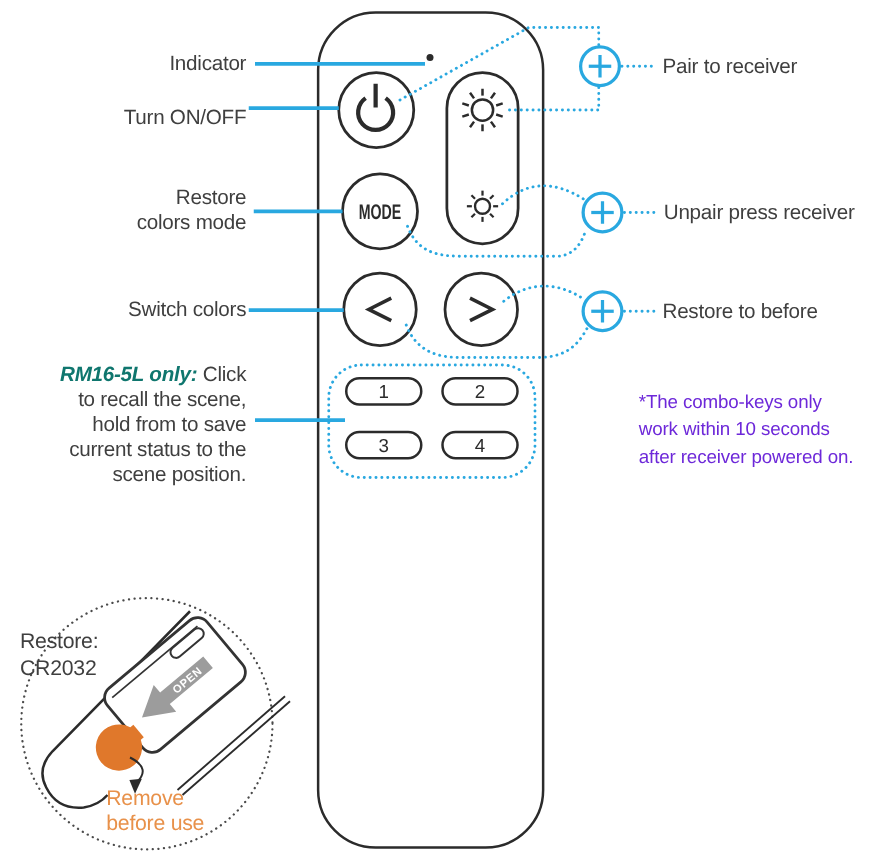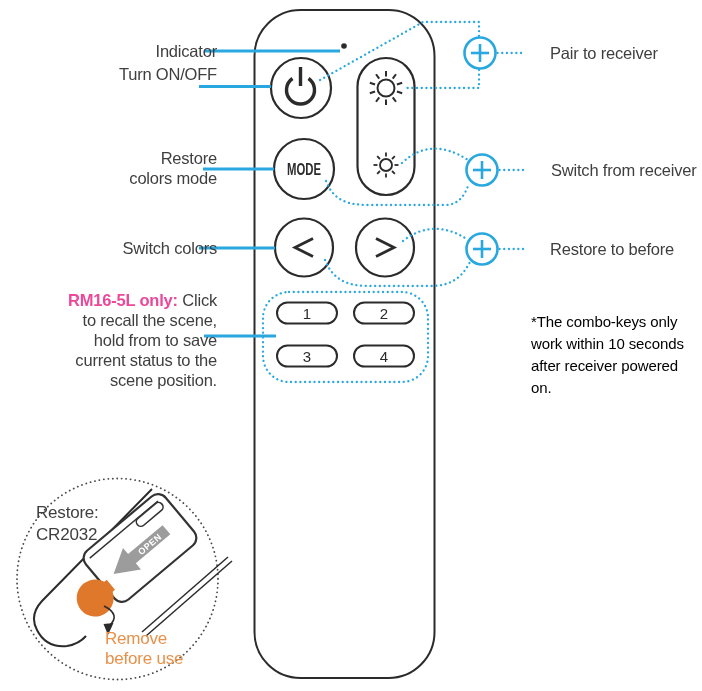--- a/index.html
+++ b/index.html
@@ -1,22 +1,22 @@
 <!DOCTYPE html>
 <html><head>
 <meta charset="utf-8">
 <style>
   html,body{margin:0;padding:0;background:#ffffff;}
   .stage{position:relative;width:702px;height:691px;background:#fff;overflow:hidden;
          font-family:"Liberation Sans", sans-serif;color:#3f3f3f;}
   .stage svg{position:absolute;left:0;top:0;}
-  .label{position:absolute;font-size:16.5px;line-height:20px;letter-spacing:-0.2px;color:#3f3f3f;margin-left:20px;}
+  .label{position:absolute;font-size:16.5px;line-height:20px;letter-spacing:-0.2px;color:#3f3f3f;}
   .r{left:0;width:197px;text-align:right;}
-  .bold{font-weight:bold;color:#ec4899;}
-  .footnote{font-size:15px;line-height:22px;color:#000000;letter-spacing:-0.1px;}
+  .bold{font-weight:bold;color:#0f766e;font-style:italic;}
+  .footnote{font-size:15px;line-height:22px;color:#6d28d9;letter-spacing:-0.1px;}
   .orange-text{color:#e8914a;text-align:left;}
   svg text{font-family:"Liberation Sans", sans-serif;}
 </style>
 </head>
 <body>
 
 <div class="stage">
 
   <svg width="702" height="691" viewBox="0 0 702 691">
 
@@ -141,37 +141,37 @@
         <rect x="72" y="551" width="22" height="13" fill="#e0782b"></rect>
         <circle cx="73.5" cy="557.5" r="18.5" fill="#e0782b"></circle>
       </g>
 
       <path d="M 104,606 C 116,612 117,619 109,626" fill="none" stroke="#2b2b2b" stroke-width="1.6"></path>
       <polygon points="103.5,624 113.5,623 108,635" fill="#2b2b2b"></polygon>
     </g>
   </svg>
 
   <div class="label r" style="top:41px">Indicator</div>
-  <div class="label r" style="top:64px">Turn ON/OFF</div>
+  <div class="label r" style="top:84px">Turn ON/OFF</div>
   <div class="label r" style="top:148px">
     <div>Restore</div>
     <div>colors mode</div>
   </div>
   <div class="label r" style="top:238px">Switch colors</div>
 
   <div class="label r" style="top:290px">
     <div><span class="bold">RM16-5L only:</span><span> Click</span></div>
     <div>to recall the scene,</div>
     <div>hold from to save</div>
     <div>current status to the</div>
     <div>scene position.</div>
   </div>
 
   <div class="label" style="left:530px;top:43px">Pair to receiver</div>
-  <div class="label" style="left:531px;top:160px">Switch from receiver</div>
+  <div class="label" style="left:531px;top:160px">Unpair press receiver</div>
   <div class="label" style="left:530px;top:239px">Restore to before</div>
 
   <div class="label footnote" style="left:511px;top:311px">
     <div>*The combo-keys only</div>
     <div>work within 10 seconds</div>
     <div>after receiver powered on.</div>
   </div>
 
   <div class="label" style="left:16px;top:502px;font-size:17px;line-height:22px">
     <div>Restore:</div>

